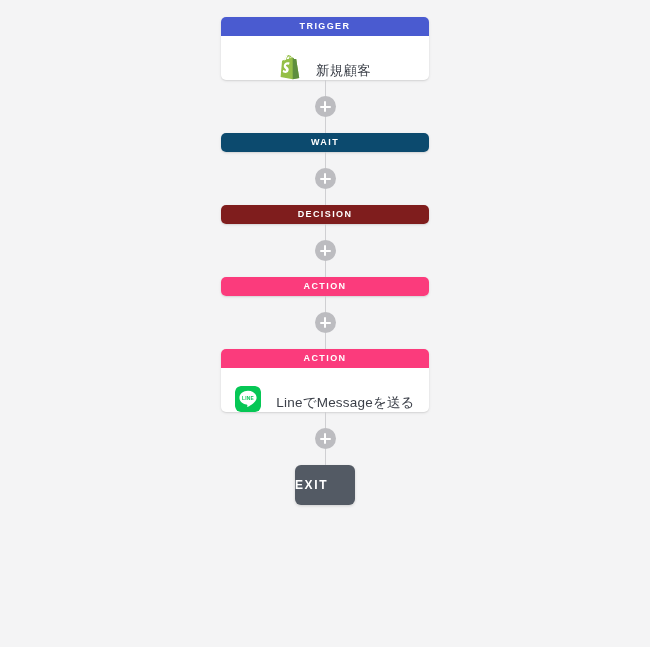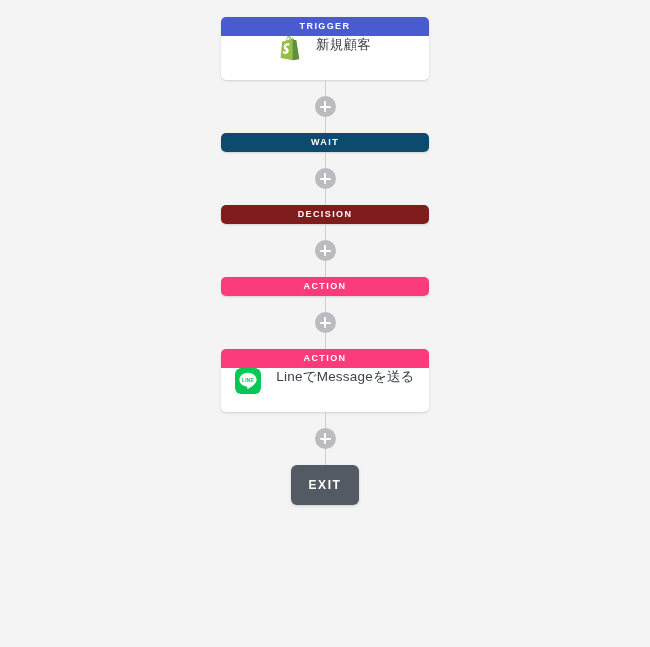--- a/index.html
+++ b/index.html
@@ -48,21 +48,21 @@
     text-align: center;
     font-size: 9px;
     font-weight: bold;
     letter-spacing: 1.4px;
     color: #ffffff;
   }
 
   .node-body {
     height: 44px;
     display: flex;
-    align-items: flex-start;
+    align-items: flex-end;
     justify-content: center;
     gap: 15px;
     padding: 0 10px;
     box-sizing: border-box;
   }
 
   .node-label {
     font-size: 13.5px;
     color: #3c4049;
     letter-spacing: 0.2px;
@@ -134,28 +134,28 @@
     background: repeating-linear-gradient(
       to right,
       #b9b9bd 0px, #b9b9bd 2px,
       rgba(0,0,0,0) 2px, rgba(0,0,0,0) 3px
     );
     opacity: 0.85;
   }
 
   
   .exit-btn {
-    width: 68px;
+    width: 60px;
     height: 40px;
     border-radius: 6px;
     background: #535a64;
     color: #ffffff;
     display: flex;
     align-items: center;
-    justify-content: center;
+    justify-content: flex-start;
     font-size: 12px;
     font-weight: bold;
     letter-spacing: 1.6px;
     box-shadow: 0 1px 3px rgba(0,0,0,0.16);
     cursor: pointer;
   }
 </style>
 </head>
 <body>
 

